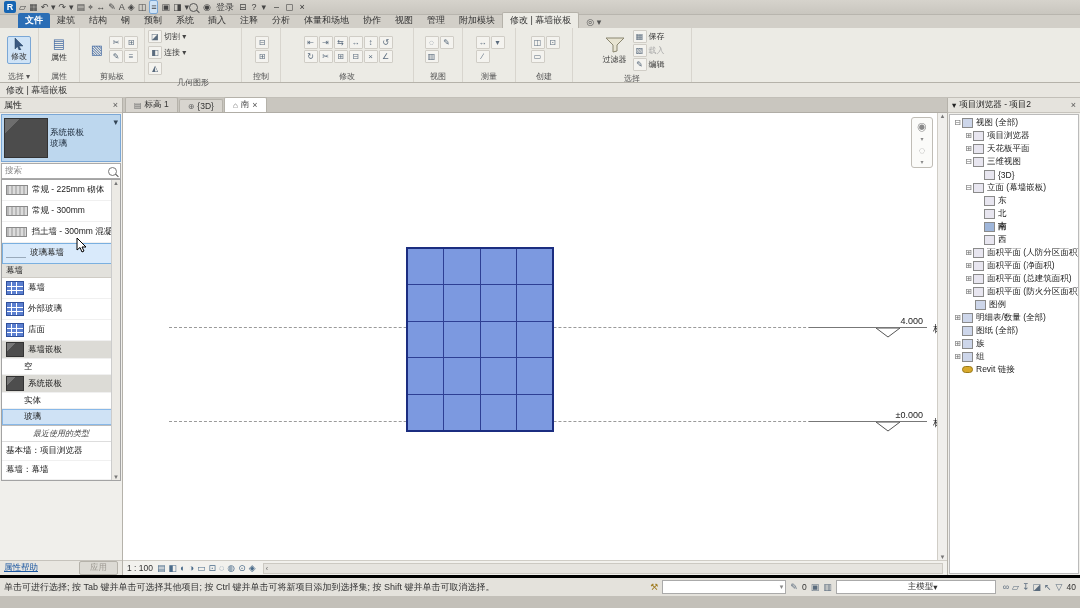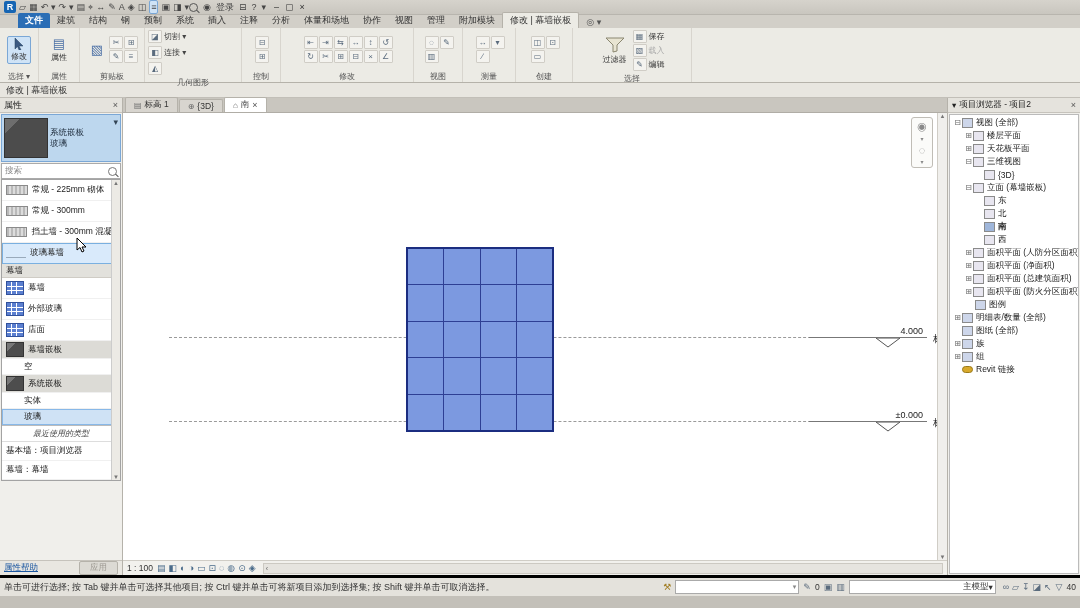--- a/index.html
+++ b/index.html
@@ -111,21 +111,21 @@
   .texp{width:9px;text-align:center;color:#666;font-size:8px;flex:none;}
   .tico{width:9px;height:8px;border:1px solid #8a8a8a;background:#e8e6f0;margin-right:3px;flex:none;}
   .tico.root{background:#cdd6ea;} .tico.sel{background:#9fb6da;}
   .trow.selected{font-weight:bold;}
   .trow.link .tico{background:#d8a92c;border-color:#9a7a1a;border-radius:4px;height:5px;}
 
   
   .statusbar{height:18px;background:#e4e2dc;border-top:3px solid #000000;display:flex;align-items:center;padding:0 4px;gap:4px;}
   .hint{flex:1;font-size:9px;color:#333;white-space:nowrap;overflow:hidden;}
   .scombo{width:120px;height:12px;background:#fff;border:1px solid #aaa;display:flex;align-items:center;justify-content:flex-end;padding-right:2px;color:#888;font-size:7px;}
-  .scombo.opt{width:140px;justify-content:flex-end;padding-left:3px;color:#333;font-size:8.5px;}
+  .scombo.opt{width:140px;justify-content:center;padding-left:16px;color:#333;font-size:8.5px;}
   .sico{font-size:9px;color:#5a6b7d;}
   .sico.warn{color:#a07c20;}
   .filtcnt{font-size:8.5px;color:#333;}
 
   .bottomstrip{height:18px;background:#c3c0b9;}
 
   
   .tooltip{position:absolute;left:85px;top:253px;width:78px;height:103px;background:#fff;border:1px solid #9a9a9a;box-shadow:2px 2px 4px rgba(0,0,0,.25);z-index:50;}
   .tooltip .tt{font-size:8px;color:#333;padding:2px 3px;border-bottom:1px solid #ddd;white-space:nowrap;}
   .tooltip .tline{position:absolute;left:4px;right:4px;top:62px;border-top:2px solid #1b7f93;}
@@ -422,21 +422,21 @@
             <span>{3D}</span>
           </div>
           <div class="vtab active">
             <span class="vico">⌂</span>
             <span>南</span>
             <span class="x">×</span>
           </div>
         </div>
       <div class="draw">
 
-        <div class="level" style="top:224px">
+        <div class="level" style="top:214px">
           <span class="lvlsolid"></span>
           <span class="lvlelev">4.000</span>
           <svg class="lvltri" width="26" height="10">
               <polygon points="1,0 25,0 13,9" fill="none" stroke="#555" stroke-width="1"></polygon>
             </svg>
           <span class="lvlname">标高 2</span>
         </div>
 
         <div class="level" style="top:308px">
           <span class="lvlsolid"></span>
@@ -499,21 +499,21 @@
       </div>
       <div class="tree" id="tree">
           <div class="trow" style="padding-left: 3px;">
             <span class="texp">⊟</span>
             <span class="tico root"></span>
             <span>视图 (全部)</span>
           </div>
           <div class="trow" style="padding-left: 14px;">
             <span class="texp">⊞</span>
             <span class="tico"></span>
-            <span>楼层平面</span>
+            <span>项目浏览器</span>
           </div>
           <div class="trow" style="padding-left: 14px;">
             <span class="texp">⊞</span>
             <span class="tico"></span>
             <span>天花板平面</span>
           </div>
           <div class="trow" style="padding-left: 14px;">
             <span class="texp">⊟</span>
             <span class="tico"></span>
             <span>三维视图</span>

